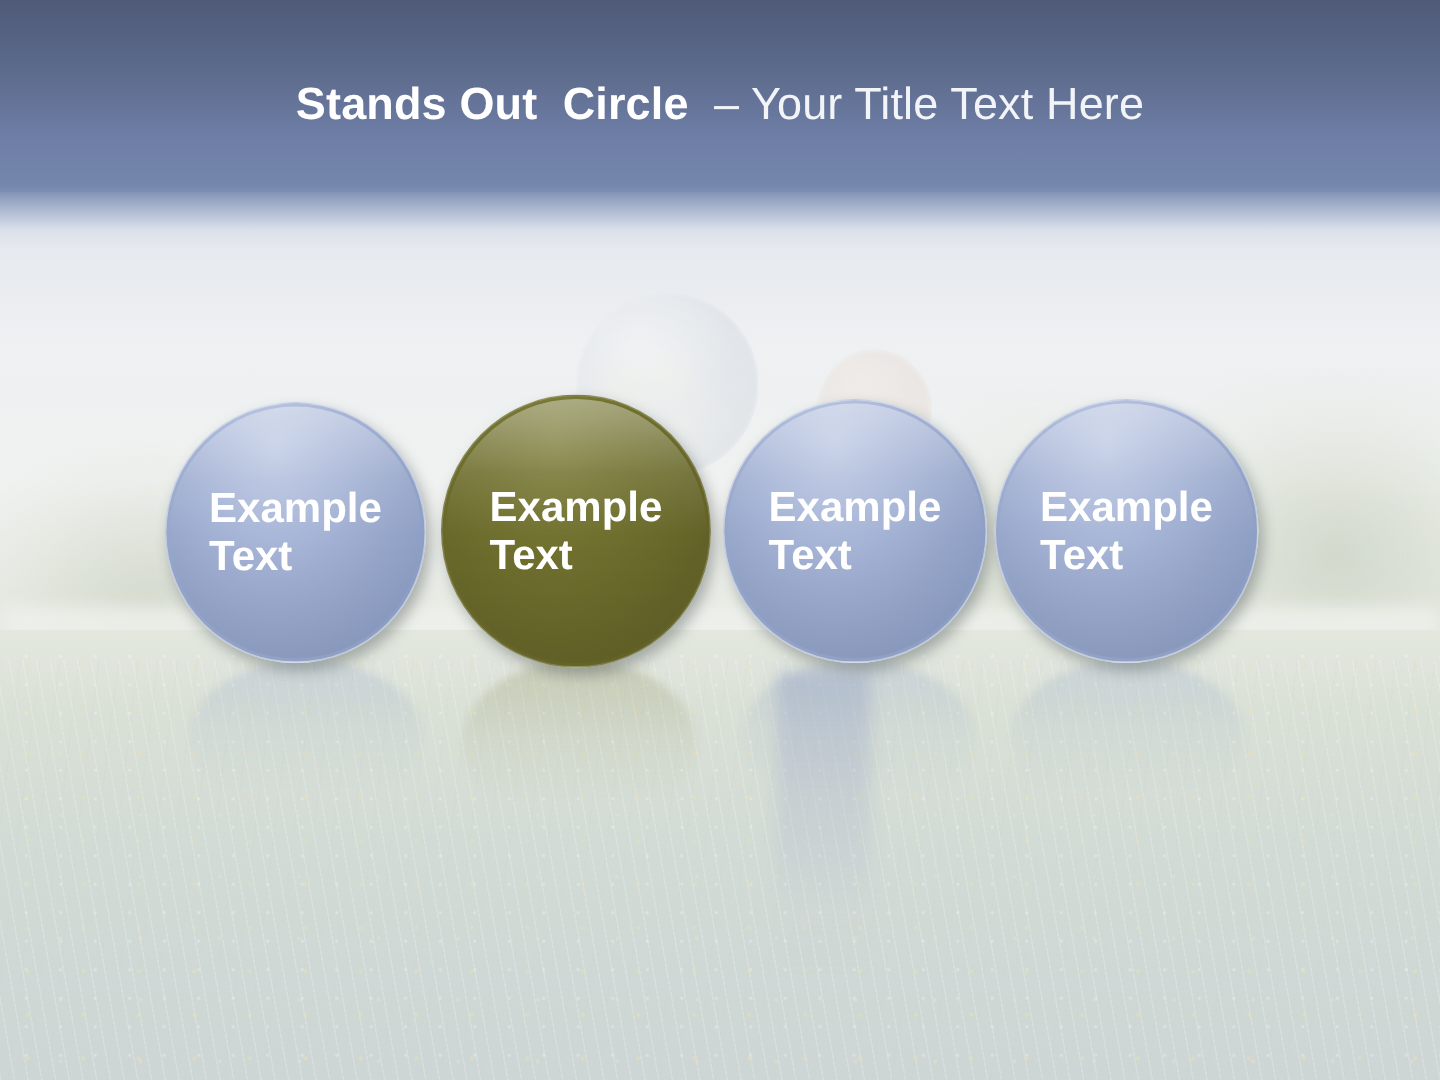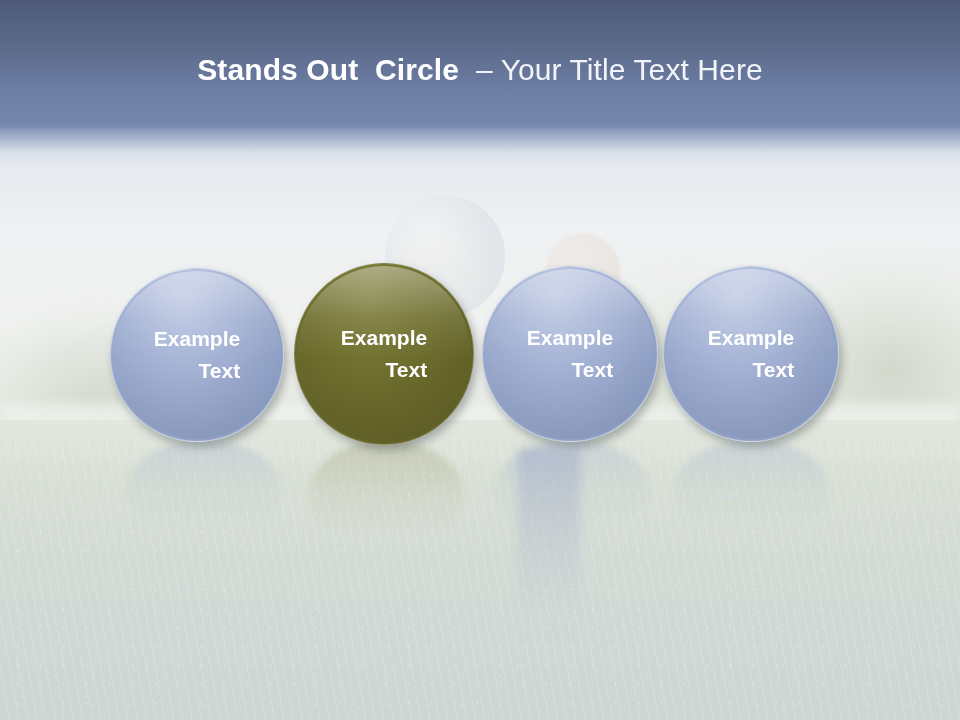--- a/index.html
+++ b/index.html
@@ -180,24 +180,24 @@
   .title .strong { font-weight: bold; }
   .title .light  { font-weight: normal; color: #f2f4f8; }
 
   
   .circle {
     position: absolute;
     border-radius: 50%;
     display: flex;
     align-items: center;
     justify-content: center;
-    text-align: right;
+    text-align: left;
     color: #ffffff;
     font-weight: bold;
-    font-size: 21px;
+    font-size: 28px;
     line-height: 32px;
     box-shadow: 3px 5px 9px rgba(70,80,80,0.40);
   }
   .circle .label { position: relative; z-index: 2; white-space: pre-line; }
   .circle::after {
     content: "";
     position: absolute;
     left: 2px; top: 2px; right: 2px; bottom: 2px;
     border-radius: 50%;
     background: linear-gradient(to bottom, rgba(255,255,255,0.38) 0%, rgba(255,255,255,0.10) 28%, rgba(255,255,255,0) 52%, rgba(0,0,0,0.05) 100%);

